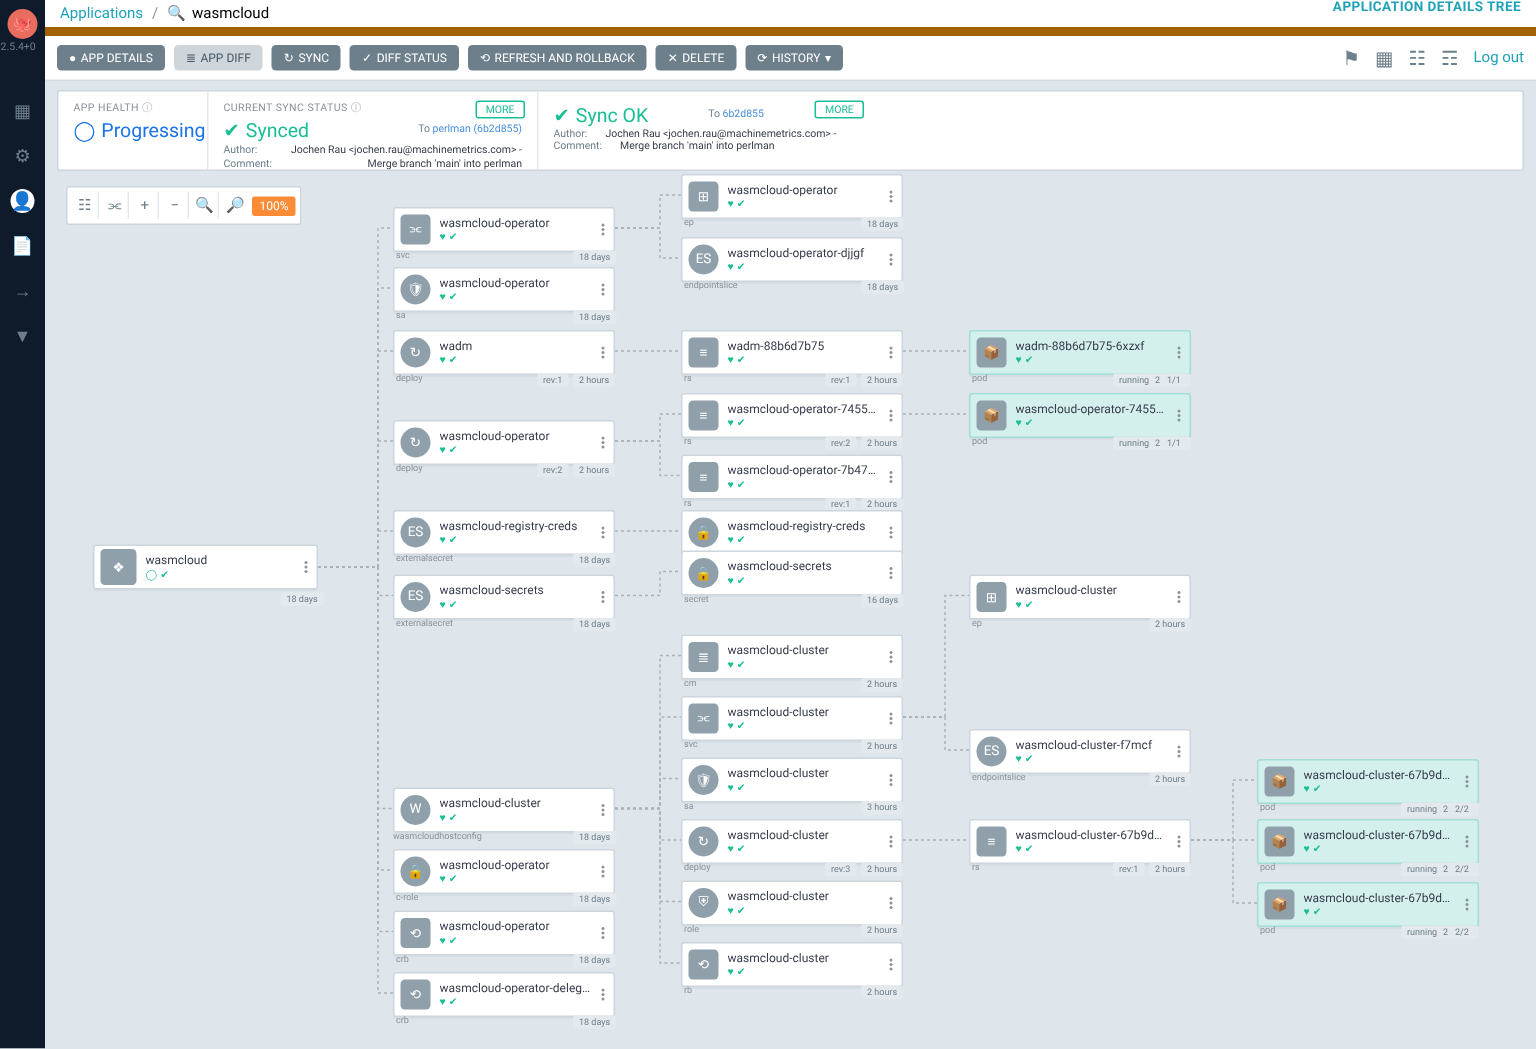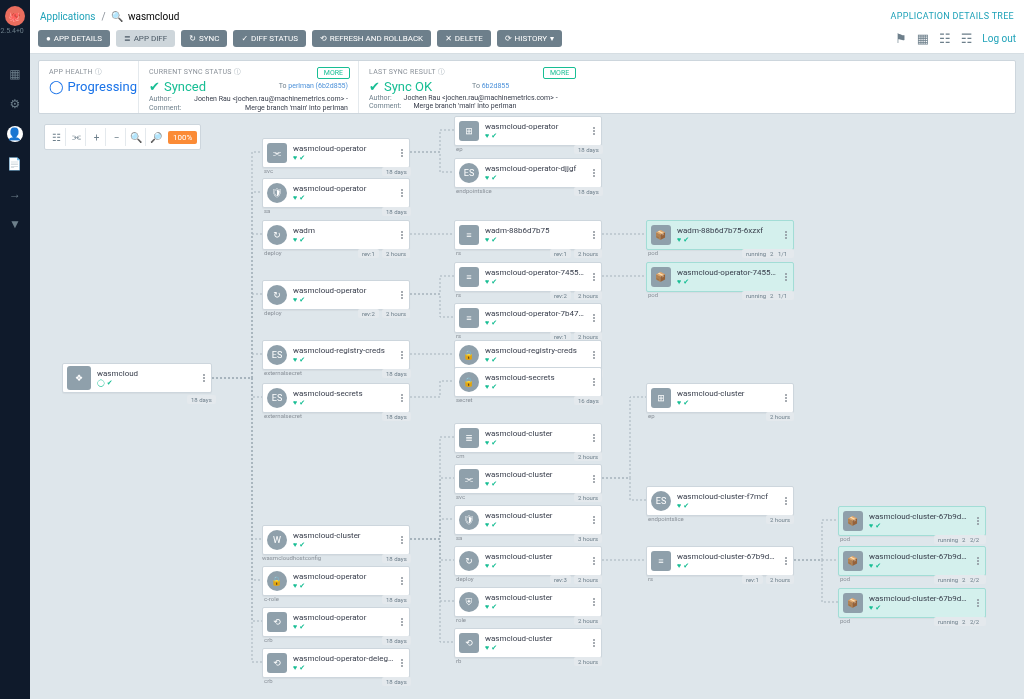--- a/index.html
+++ b/index.html
@@ -2,27 +2,27 @@
 <html><head>
 <meta charset="utf-8">
 <style>
 *{box-sizing:border-box;margin:0;padding:0;font-family:-apple-system,BlinkMacSystemFont,"Segoe UI",Roboto,sans-serif}
 body{background:#dee6eb;font-size:10px;color:#363c4a;overflow:hidden;width:1024px;height:699px;position:relative}
 .sidebar{position:absolute;left:0;top:0;width:30px;height:699px;background:#0f1a2b;display:flex;flex-direction:column;align-items:center;padding-top:6px;gap:14px}
 .sidebar .logo{width:20px;height:20px;border-radius:50%;background:#e96d5e;display:flex;align-items:center;justify-content:center;font-size:10px}
 .sidebar .ver{color:#6d7f8b;font-size:7px;writing-mode:horizontal-tb;position:absolute;left:-3px;top:27px}
 .sidebar .nav-ico{width:16px;height:16px;color:#6d7f8b;display:flex;align-items:center;justify-content:center;font-size:12px}
 .sidebar .nav-ico.user{background:#fff;border-radius:50%;color:#0f1a2b}
-.topbar{position:absolute;left:30px;top:0;right:0;height:24px;background:#fff;display:flex;align-items:center;padding:16px 10px;border-bottom:2px solid #a16207}
+.topbar{position:absolute;left:30px;top:0;right:0;height:24px;background:#fff;display:flex;padding:0 10px;border-bottom:6px solid #a16207}
 .breadcrumb{display:flex;align-items:center;gap:6px;font-size:10px}
 .breadcrumb a{color:#1fa2b8;text-decoration:none}
 .breadcrumb .sep{color:#8a9199}
 .search{margin-left:6px;display:flex;align-items:center;gap:4px;color:#8a9199}
 .search input{border:none;outline:none;font-size:10px;width:80px}
-.app-title{margin-left:auto;color:#1fa2b8;font-size:9px;font-weight:400;letter-spacing:.3px}
+.app-title{margin-left:auto;color:#1fa2b8;font-size:9px;font-weight:700;letter-spacing:.3px}
 .toolbar{position:absolute;left:30px;top:24px;right:0;height:30px;background:#fff;display:flex;align-items:center;padding:0 8px;gap:6px;border-bottom:1px solid #d6dee3}
 .btn{background:#6d7f8b;color:#fff;border:none;border-radius:3px;padding:4px 8px;font-size:8px;display:flex;align-items:center;gap:3px;cursor:pointer}
 .btn.light{background:#ced6db;color:#495763}
 .toolbar .right{margin-left:auto;display:flex;align-items:center;gap:10px;color:#6d7f8b}
 .toolbar .right .ico{font-size:13px;cursor:pointer}
 .logout{color:#1fa2b8;font-size:10px;cursor:pointer}
 .status-panel{position:absolute;left:38px;top:60px;right:8px;height:54px;background:#fff;border:1px solid #cdd6dd;border-radius:2px;display:flex}
 .status-block{padding:6px 10px;border-right:1px solid #e4e9ed;min-width:100px;position:relative;flex-shrink:0}
 .status-block.last{border-right:none;flex:1}
 .status-label{font-size:7px;color:#8a9199;letter-spacing:.3px;text-transform:uppercase}
@@ -142,21 +142,20 @@
     <div class="sync-meta">
         <span class="meta">Author:</span>
         <span class="meta-r">Jochen Rau &lt;jochen.rau@machinemetrics.com&gt; -</span>
       </div>
     <div class="sync-meta">
         <span class="meta">Comment:</span>
         <span class="meta-r">Merge branch 'main' into perlman</span>
       </div>
   </div>
   <div class="status-block last">
-    <div class="status-label"><span>LAST SYNC RESULT</span> <span style="color:#b3bcc3">ⓘ</span></div>
     <button class="more-btn" style="right:auto;left:184px">MORE</button>
     <div style="display:flex;gap:40px;align-items:center">
       <div class="status-val ok">
           <span>✔</span>
           <span>Sync OK</span>
         </div>
       <div class="meta"><span>To</span> <span class="link">6b2d855</span></div>
     </div>
     <div style="display:flex;gap:12px;width:210px">
         <span class="meta">Author:</span>

